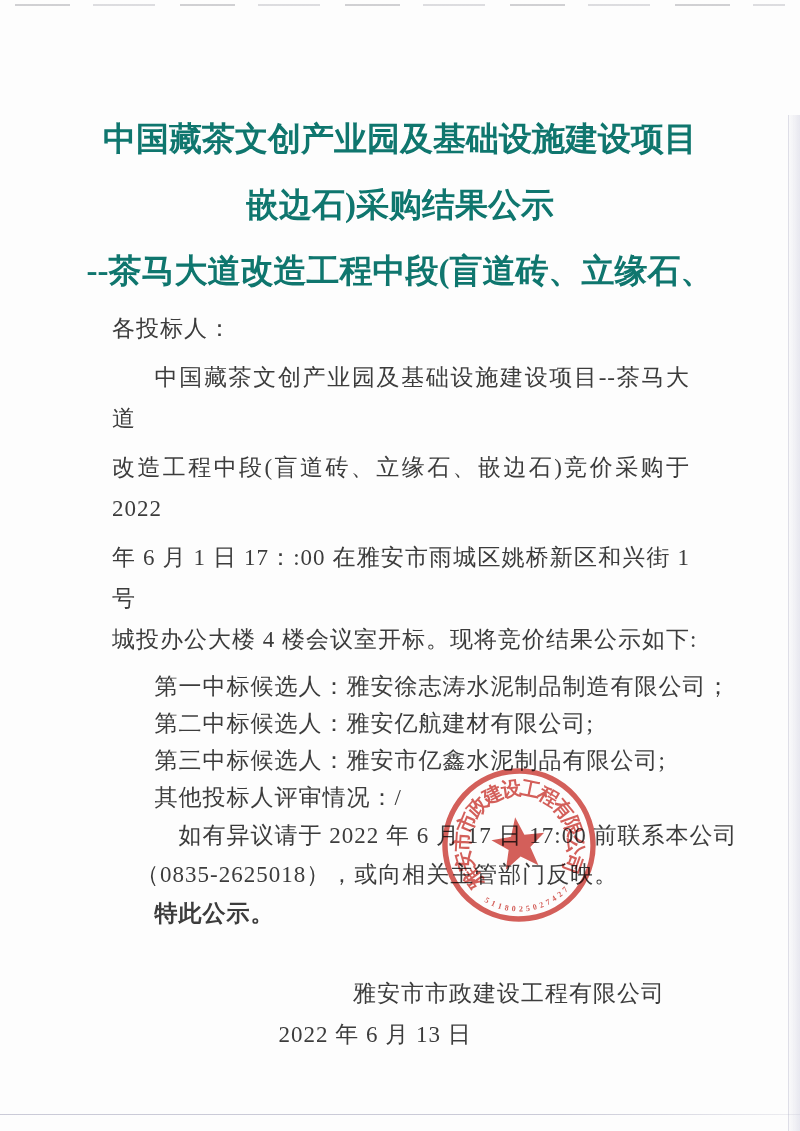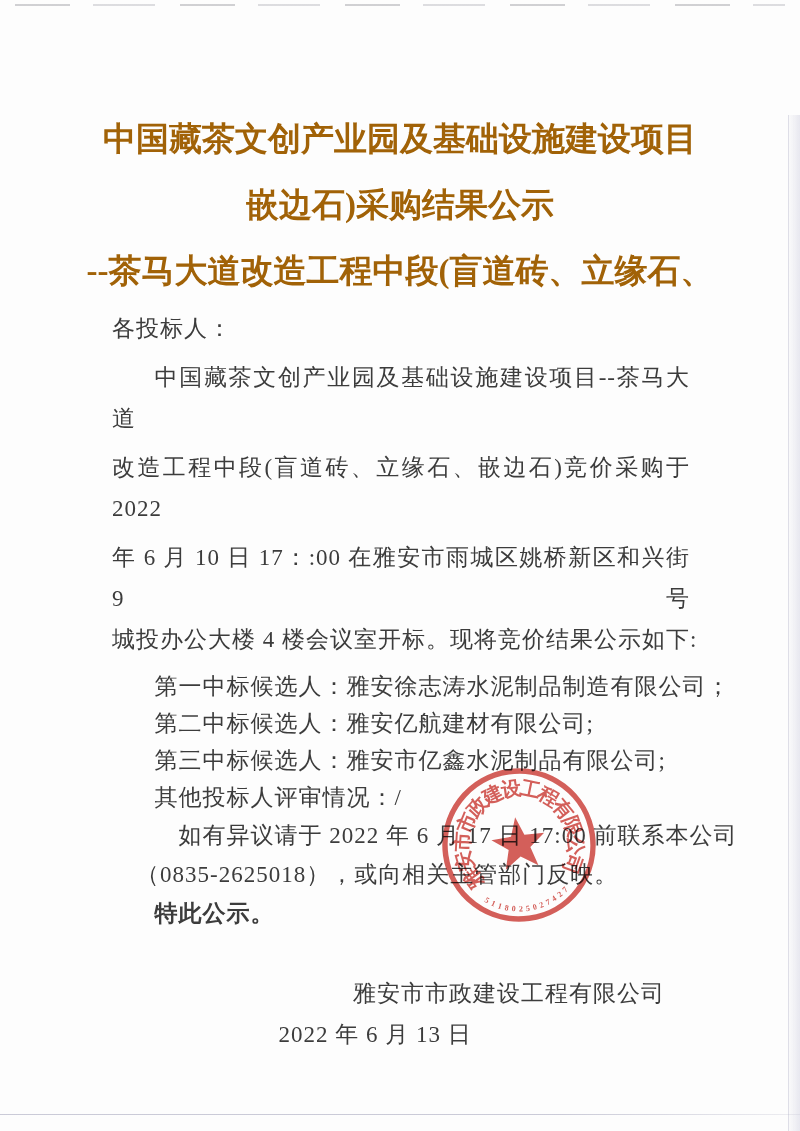--- a/index.html
+++ b/index.html
@@ -26,21 +26,21 @@
   }
   .artifact-bottom{
     position:absolute; top:1114px; left:0; width:100%; height:1px;
     background:linear-gradient(to right, rgba(175,175,195,.65) 0 70%, rgba(175,175,195,.2));
   }
 
   .title{
     margin:0; padding:106px 55px 0 55px;
     text-align:center;
     font-size:33px; line-height:66px;
-    font-weight:700; color:#a16207;
+    font-weight:700; color:#0f766e;
     letter-spacing:0px;
   }
 
   .body-text{
     margin:4px 110px 0 112px;
     font-size:23px; line-height:41px;
     letter-spacing:1px;
   }
   .line{ white-space:nowrap; }
   .indent{ text-indent:1.85em; }
@@ -80,21 +80,21 @@
     <div>嵌边石)采购结果公示</div>
     <div>--茶马大道改造工程中段(盲道砖、立缘石、</div>
   </h1>
 
   <div class="body-text">
     <div class="line">各投标人：</div>
 
     <div>
       <div class="indent just">中国藏茶文创产业园及基础设施建设项目--茶马大道</div>
       <div class="just">改造工程中段(盲道砖、立缘石、嵌边石)竞价采购于 2022</div>
-      <div class="just">年 6 月 10 日 17：:00 在雅安市雨城区姚桥新区和兴街 9 号</div>
+      <div class="just">年 6 月 1 日 17：:00 在雅安市雨城区姚桥新区和兴街 1 号</div>
       <div class="line">城投办公大楼 4 楼会议室开标。现将竞价结果公示如下:</div>
     </div>
 
     <div style="margin-top:8px;">
       <div class="line indent cand">第一中标候选人：雅安徐志涛水泥制品制造有限公司；</div>
       <div class="line indent cand">第二中标候选人：雅安亿航建材有限公司;</div>
       <div class="line indent cand">第三中标候选人：雅安市亿鑫水泥制品有限公司;</div>
     </div>
 
     <div class="line indent cand">其他投标人评审情况：/</div>

